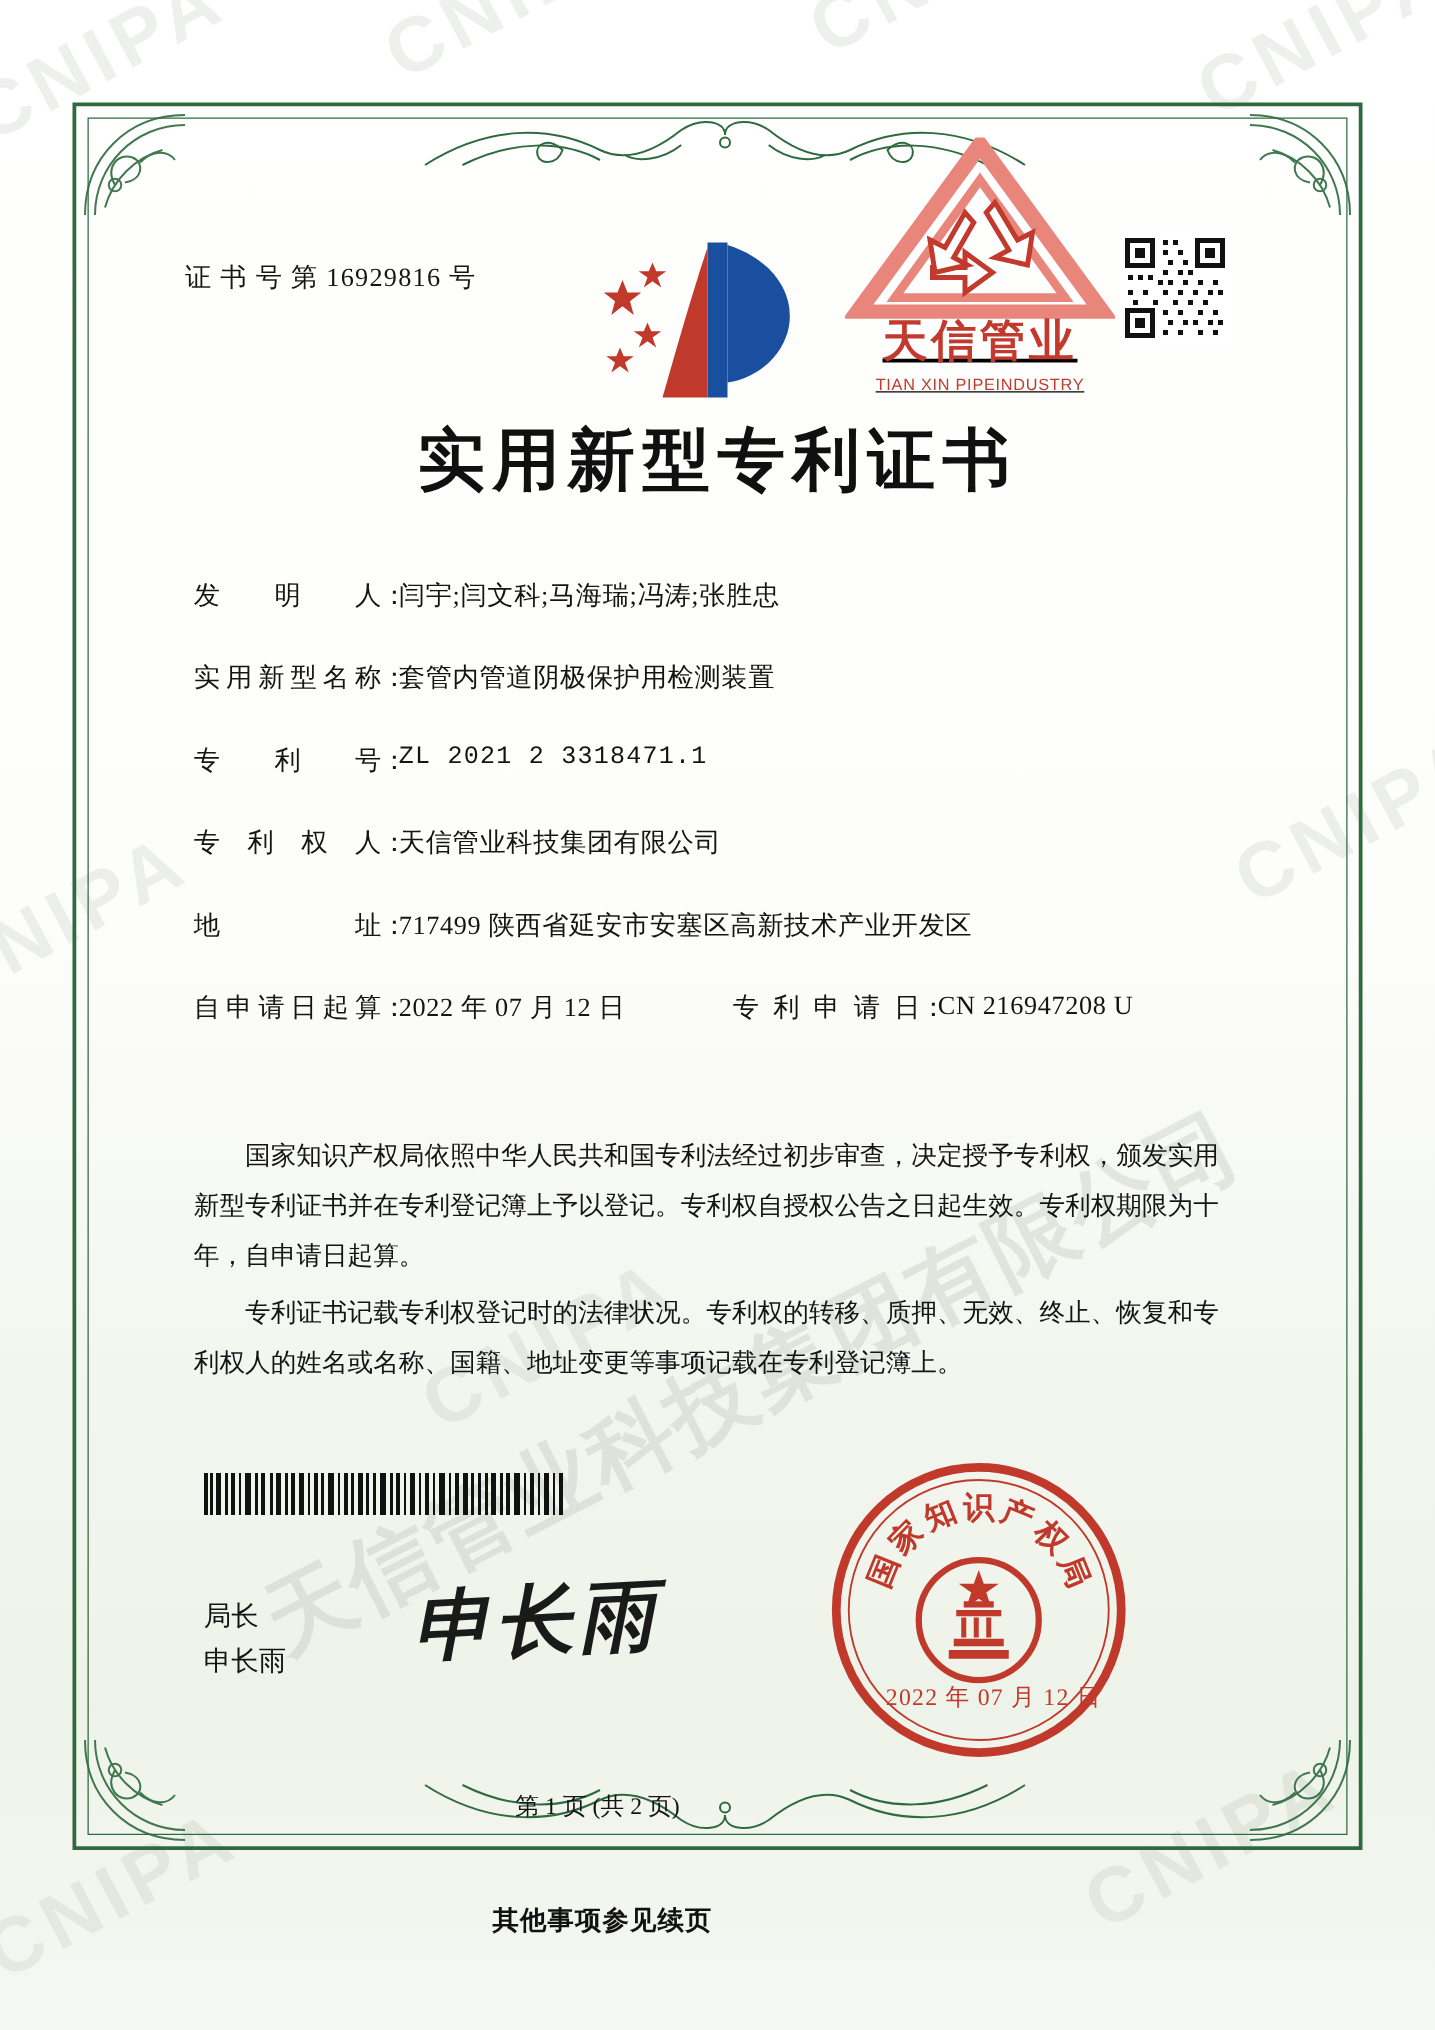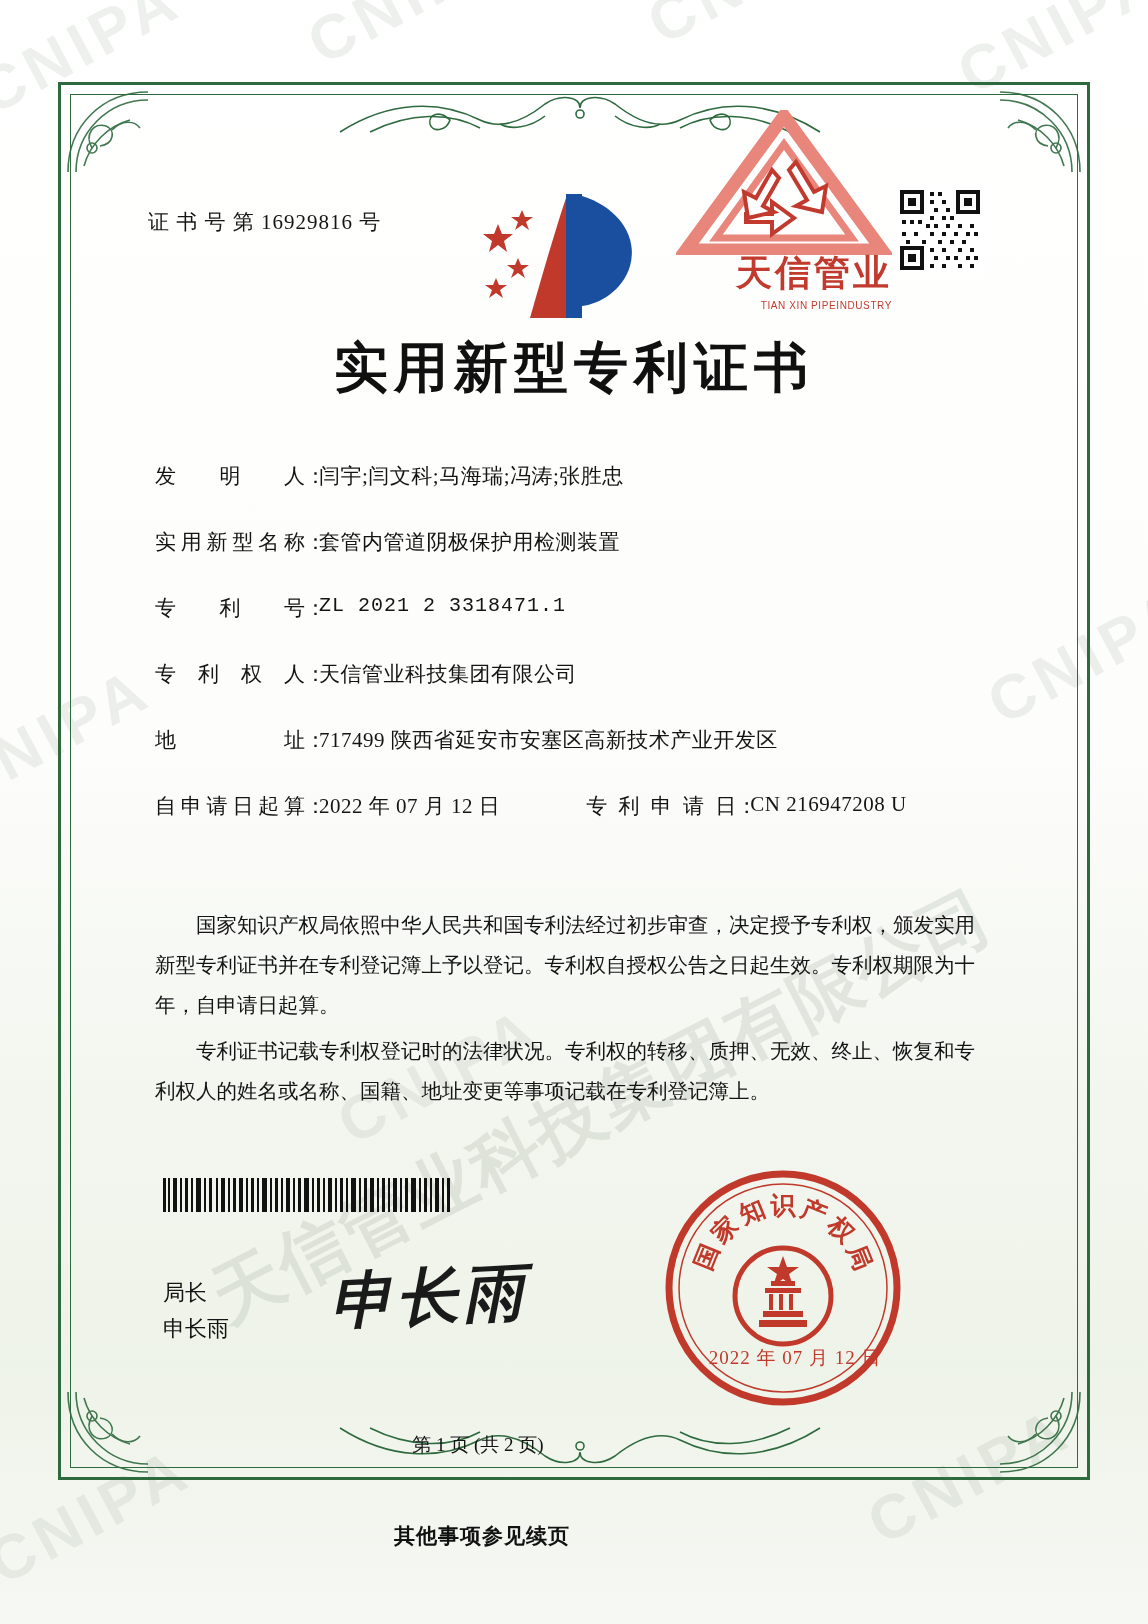--- a/index.html
+++ b/index.html
@@ -100,34 +100,35 @@
     position: absolute;
     left: 470px; top: 186px;
     width: 180px; height: 140px;
   }
   .logo-cnipa svg { width: 100%; height: 100%; display: block; }
 
   .logo-company {
     position: absolute;
     left: 676px; top: 110px;
     width: 216px; height: 212px;
-    text-align: right;
+    text-align: center;
+    text-decoration: underline;
   }
   .logo-company .tri { width: 216px; height: 145px; }
   .logo-company .tri svg { width: 100%; height: 100%; display: block; }
   .logo-company .cn {
     font-size: 36px;
     color: #c23a2e;
     font-weight: bold;
     letter-spacing: 3px;
     margin-top: -6px;
     font-family: "Liberation Serif", serif;
   }
   .logo-company .en {
-    font-size: 10px;
+    font-size: 13px;
     color: #c23a2e;
     letter-spacing: .6px;
     margin-top: 2px;
     font-family: "Liberation Sans", sans-serif;
   }
 
   .qr {
     position: absolute;
     left: 896px; top: 186px;
     width: 88px; height: 88px;

